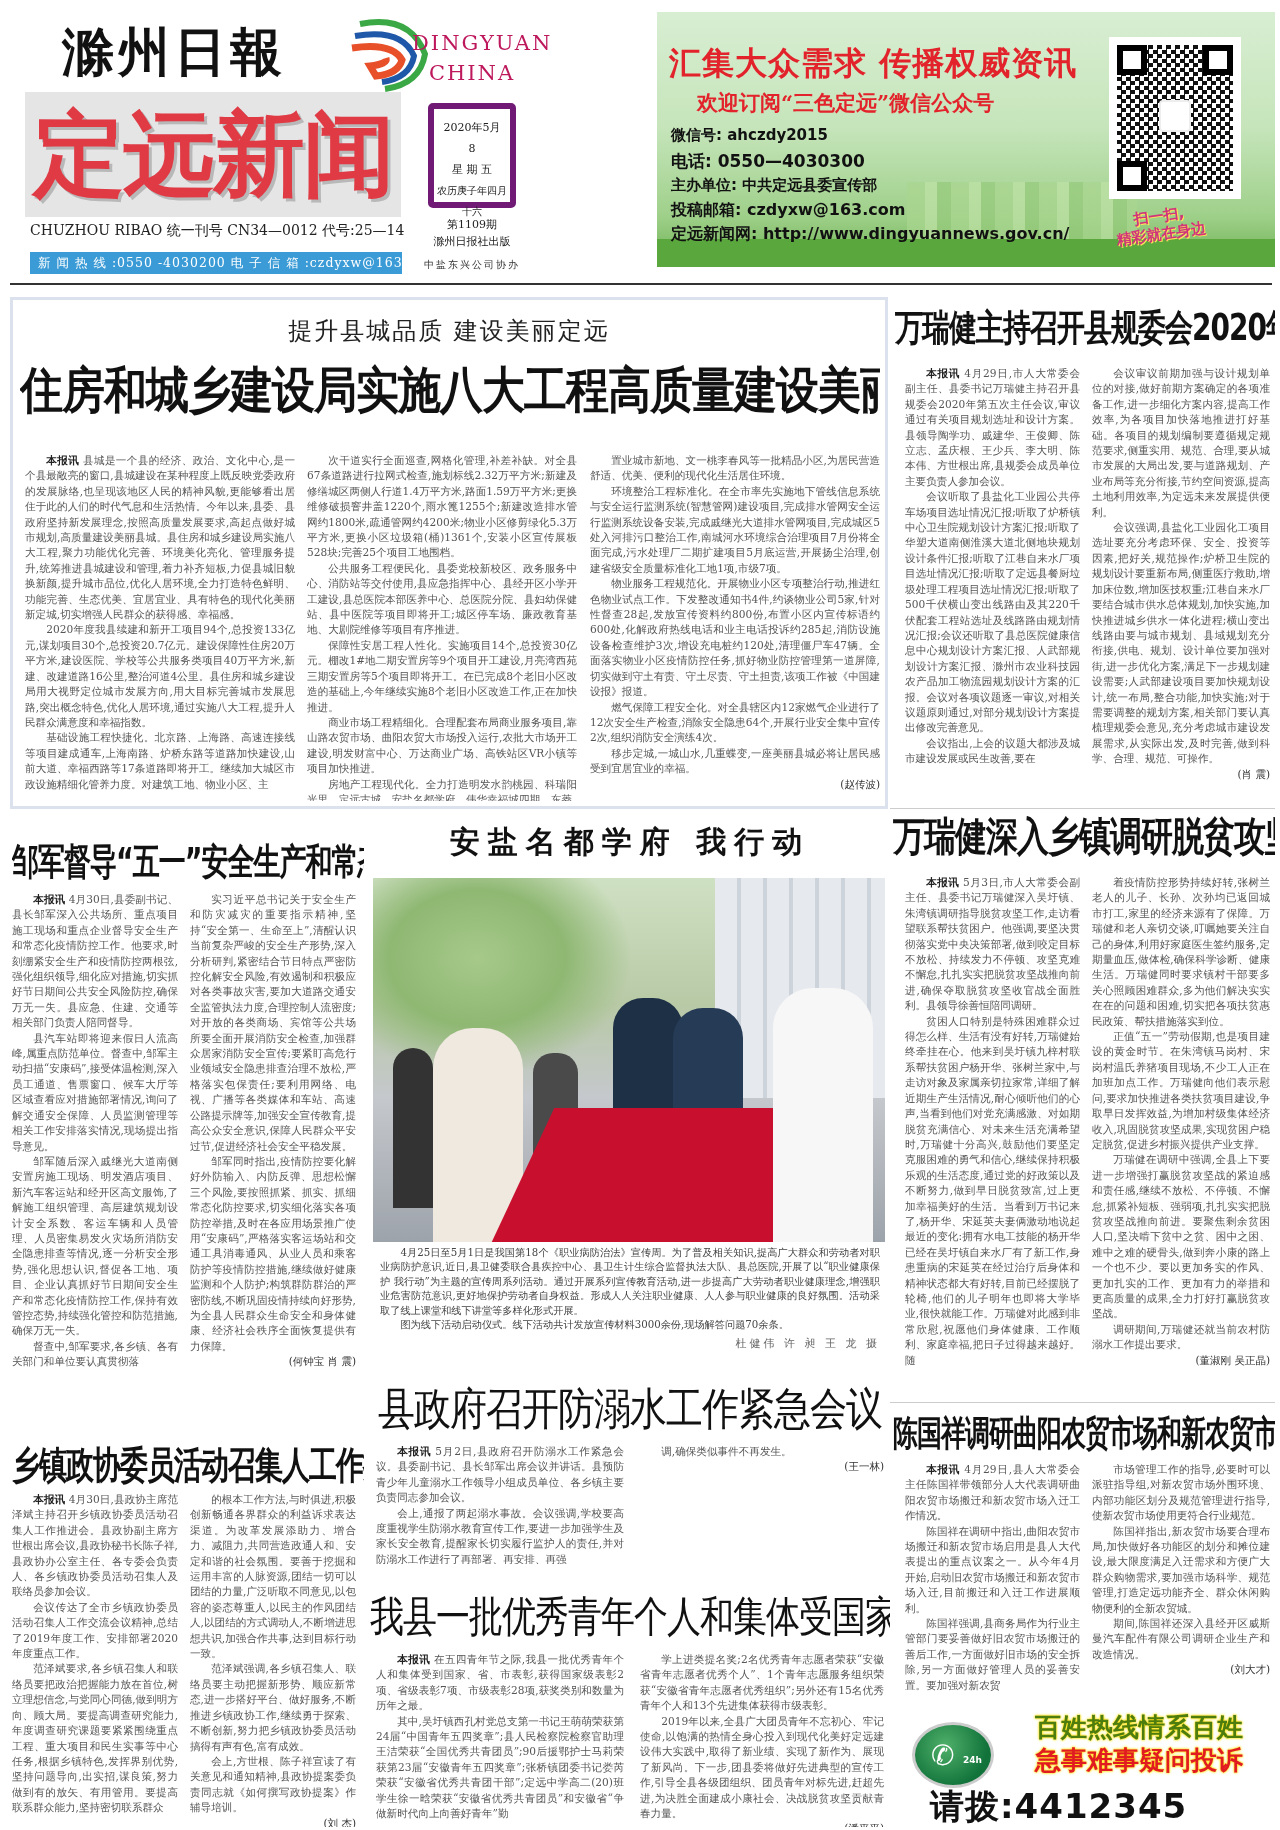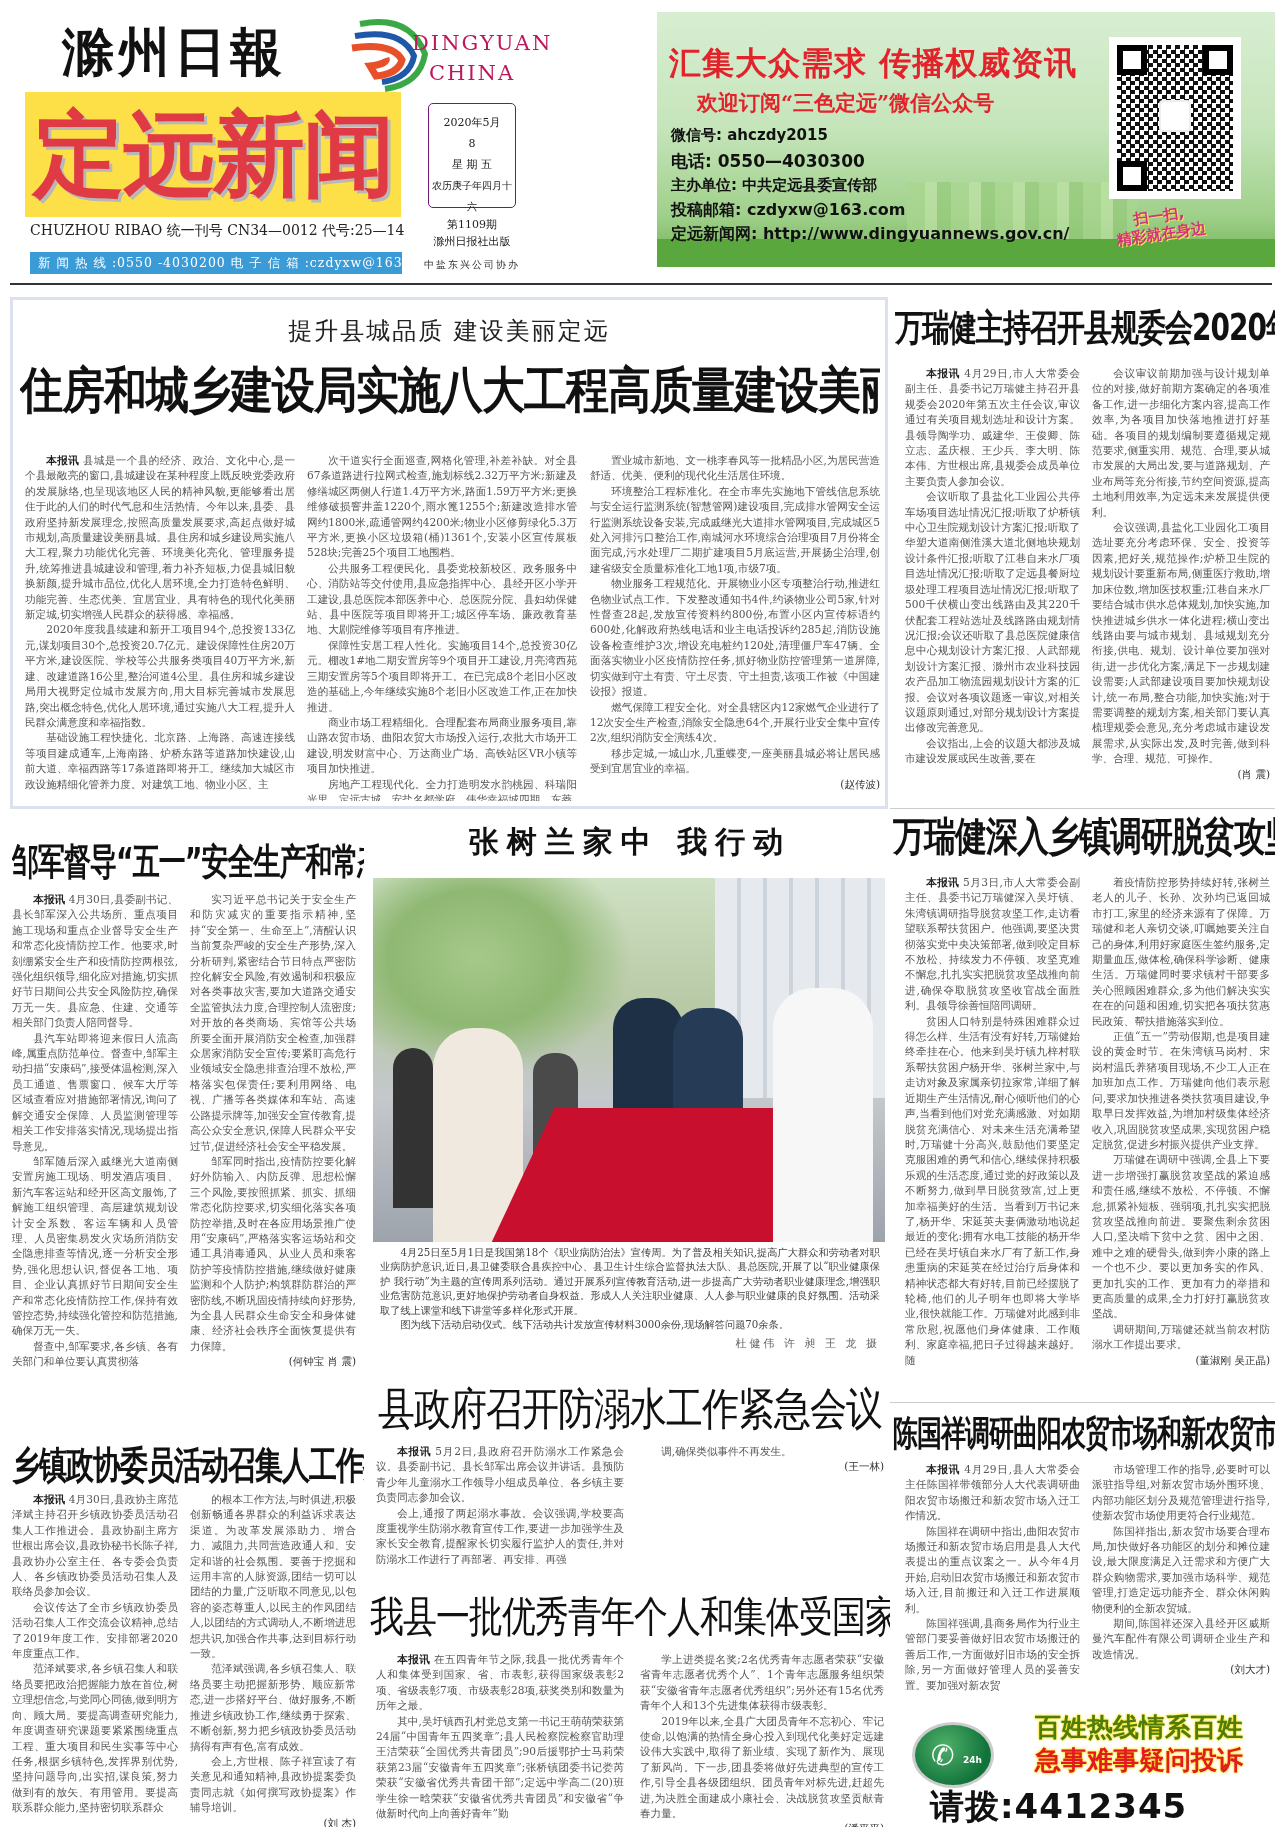--- a/index.html
+++ b/index.html
@@ -6,24 +6,24 @@
 body{width:1280px;height:1830px;background:#fff;font-family:"DejaVu Serif",serif;color:#333;position:relative;overflow:hidden}
 .abs{position:absolute}
 .col{font-size:10.6px;line-height:15.4px;color:#555;text-align:justify;overflow:hidden}
 .col p{text-indent:2em}
 .col b{color:#222}
 .byline{text-align:right;color:#333;font-size:10.5px}
 .hl{font-family:"DejaVu Sans",sans-serif;font-weight:bold;color:#111;white-space:nowrap;overflow:hidden;letter-spacing:-1px}
 
 #mast-top{left:62px;top:18px;font-size:52px;font-weight:bold;color:#111;font-family:"DejaVu Serif",serif;letter-spacing:4px}
 #mast-logo{left:340px;top:14px;width:100px;height:80px}
-#mast-main{left:25px;top:92px;width:376px;height:125px;background:#fde047}
+#mast-main{left:25px;top:92px;width:376px;height:125px;background:#e5e5e5}
 #mast-main span{display:block;font-size:92px;font-weight:bold;color:#e03a45;font-family:"DejaVu Serif",serif;line-height:125px;letter-spacing:-2px;text-shadow:3px 3px 0 #b8b8b8;padding-left:8px}
 #dy{left:412px;top:28px;width:120px;text-align:center;color:#be185d;font-size:21px;line-height:30px;letter-spacing:2px;font-family:"DejaVu Serif",serif}
-#datebox{left:428px;top:103px;width:88px;height:105px;border:1px solid #701a75;border-radius:5px;text-align:center;font-size:11px;line-height:21px;padding-top:8px;color:#222}
+#datebox{left:428px;top:103px;width:88px;height:105px;border:6px solid #701a75;border-radius:5px;text-align:center;font-size:11px;line-height:21px;padding-top:8px;color:#222}
 #issue{left:414px;top:216px;width:116px;text-align:center;font-size:11px;line-height:17px;color:#222}
 #cohost{left:414px;top:258px;width:116px;text-align:center;font-size:10px;color:#333;letter-spacing:2px}
 #cn{left:30px;top:222px;font-size:14px;color:#222;font-family:"DejaVu Serif",serif;white-space:nowrap}
 #hotline{left:30px;top:252px;width:372px;height:22px;background:#3a9bd6;color:#fff;font-size:12.5px;line-height:22px;padding-left:8px;white-space:nowrap;overflow:hidden;letter-spacing:1px}
 #hrule{left:10px;top:283px;width:1262px;height:2px;background:#333}
 
 #banner{left:657px;top:12px;width:618px;height:255px;background:linear-gradient(180deg,#d8eed2 0%,#c6e5bb 45%,#9fd08a 80%,#6bb04f 100%);overflow:hidden}
 #banner .city{position:absolute;left:250px;bottom:25px;width:230px;height:60px;background:repeating-linear-gradient(90deg,#a9d68f 0 18px,#bfe2a6 18px 30px,#95c97a 30px 44px);opacity:.7}
 #banner .ground{position:absolute;left:0;bottom:0;width:100%;height:28px;background:#5aa83d}
 #b-slogan1{left:12px;top:30px;font-size:32px;font-weight:bold;color:#e3232b;font-family:"DejaVu Serif",serif;letter-spacing:1px;white-space:nowrap}
@@ -196,21 +196,21 @@
     <p>县汽车站即将迎来假日人流高峰,属重点防范单位。督查中,邹军主动扫描“安康码”,接受体温检测,深入员工通道、售票窗口、候车大厅等区域查看应对措施部署情况,询问了解交通安全保障、人员监测管理等相关工作安排落实情况,现场提出指导意见。</p>
     <p>邹军随后深入戚继光大道南侧安置房施工现场、明发酒店项目、新汽车客运站和经开区高文服饰,了解施工组织管理、高层建筑规划设计安全系数、客运车辆和人员管理、人员密集易发火灾场所消防安全隐患排查等情况,逐一分析安全形势,强化思想认识,督促各工地、项目、企业认真抓好节日期间安全生产和常态化疫情防控工作,保持有效管控态势,持续强化管控和防范措施,确保万无一失。</p>
     <p>督查中,邹军要求,各乡镇、各有关部门和单位要认真贯彻落</p>
   </div>
 <div class="abs col" id="l1-c2">
     <p>实习近平总书记关于安全生产和防灾减灾的重要指示精神,坚持“安全第一、生命至上”,清醒认识当前复杂严峻的安全生产形势,深入分析研判,紧密结合节日特点严密防控化解安全风险,有效遏制和积极应对各类事故灾害,要加大道路交通安全监管执法力度,合理控制人流密度;对开放的各类商场、宾馆等公共场所要全面开展消防安全检查,加强群众居家消防安全宣传;要紧盯高危行业领域安全隐患排查治理不放松,严格落实包保责任;要利用网络、电视、广播等各类媒体和车站、高速公路提示牌等,加强安全宣传教育,提高公众安全意识,保障人民群众平安过节,促进经济社会安全平稳发展。</p>
     <p>邹军同时指出,疫情防控要化解好外防输入、内防反弹、思想松懈三个风险,要按照抓紧、抓实、抓细常态化防控要求,切实细化落实各项防控举措,及时在各应用场景推广使用“安康码”,严格落实客运场站和交通工具消毒通风、从业人员和乘客防护等疫情防控措施,继续做好健康监测和个人防护;构筑群防群治的严密防线,不断巩固疫情持续向好形势,为全县人民群众生命安全和身体健康、经济社会秩序全面恢复提供有力保障。</p>
     <div class="byline">(何钟宝  肖 震)</div>
   </div>
 
-<div class="abs" id="photo-kicker">张树兰家中   我行动</div>
+<div class="abs" id="photo-kicker">安盐名都学府   我行动</div>
 <div class="abs" id="photo">
   <div class="tree"></div>
   <div class="bldg"></div>
   <div class="p5"></div>
   <div class="p6"></div>
   <div class="p1"></div>
   <div class="p2"></div>
   <div class="p3"></div>
   <div class="table"></div>
   <div class="p4"></div>

